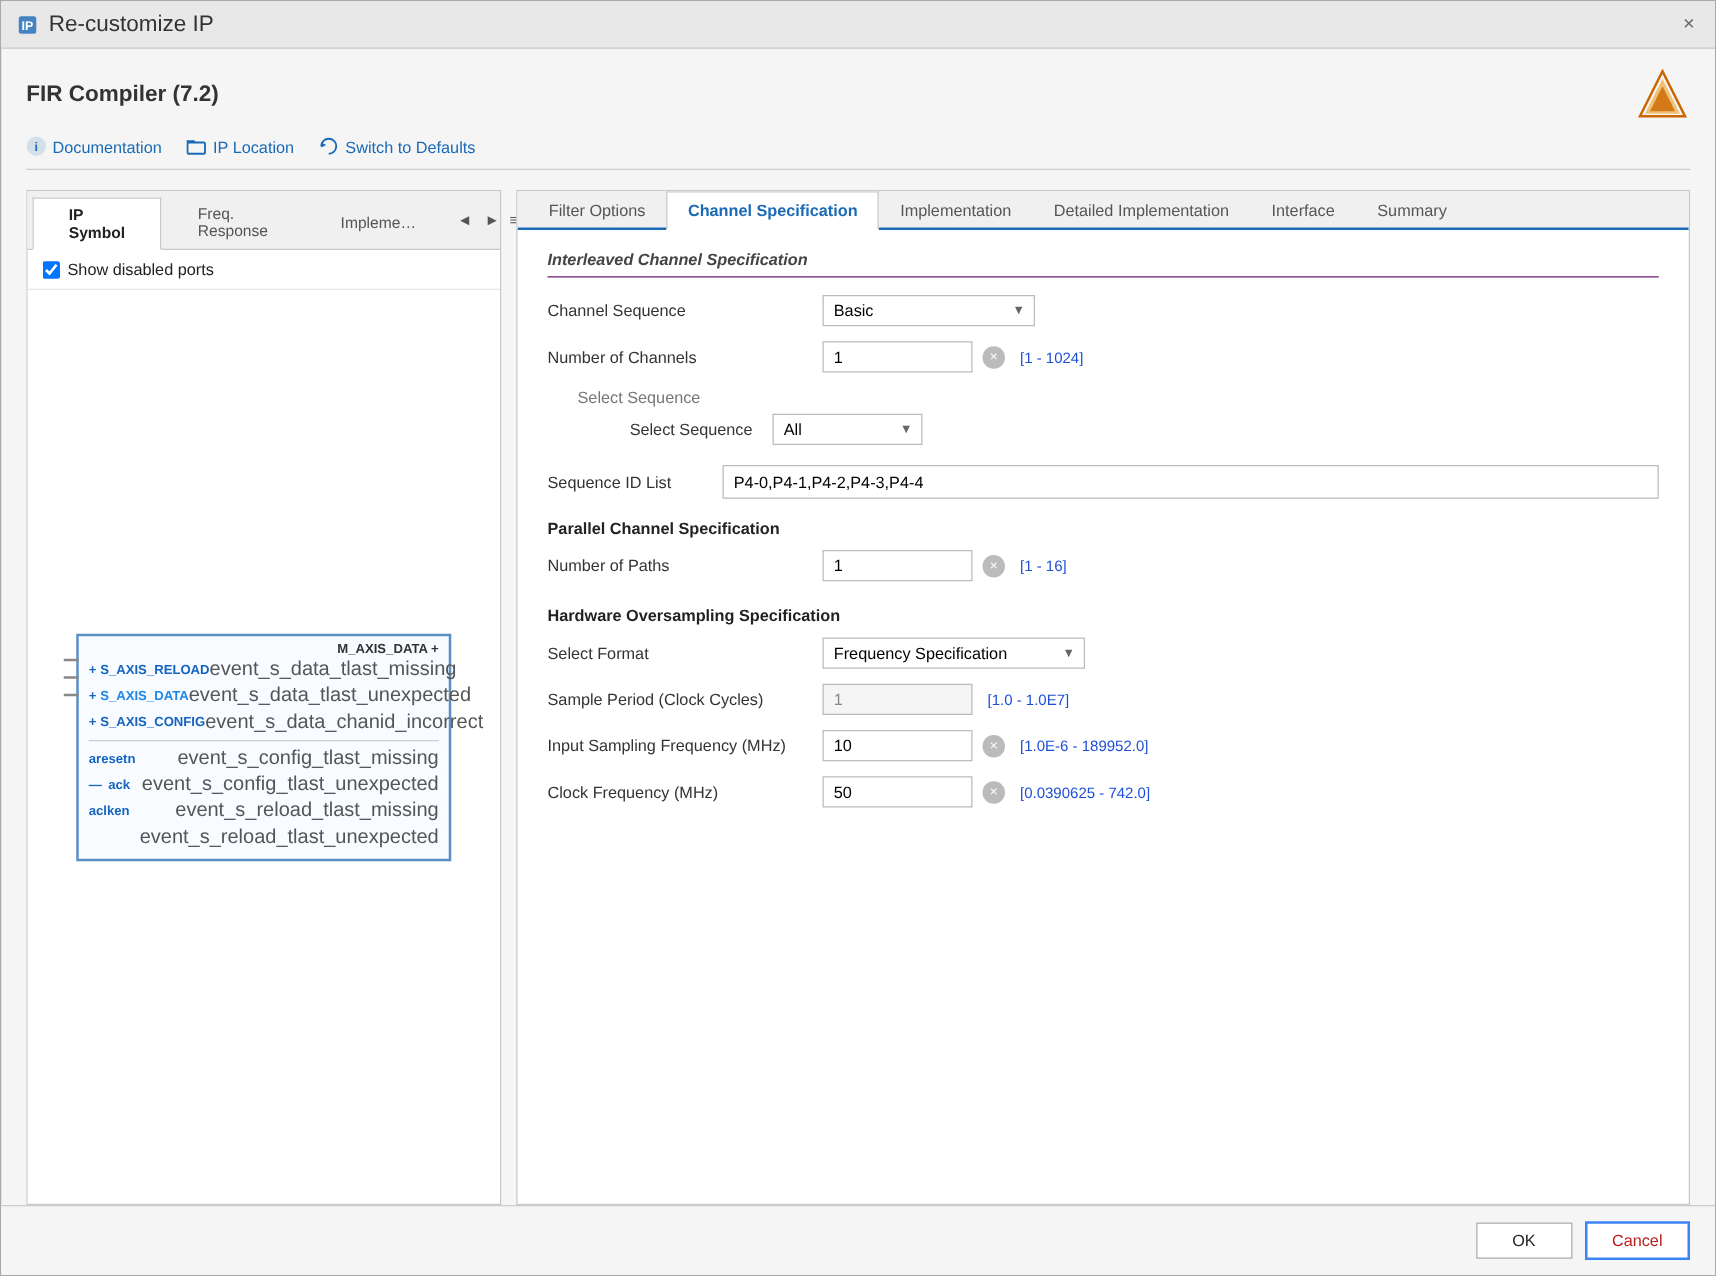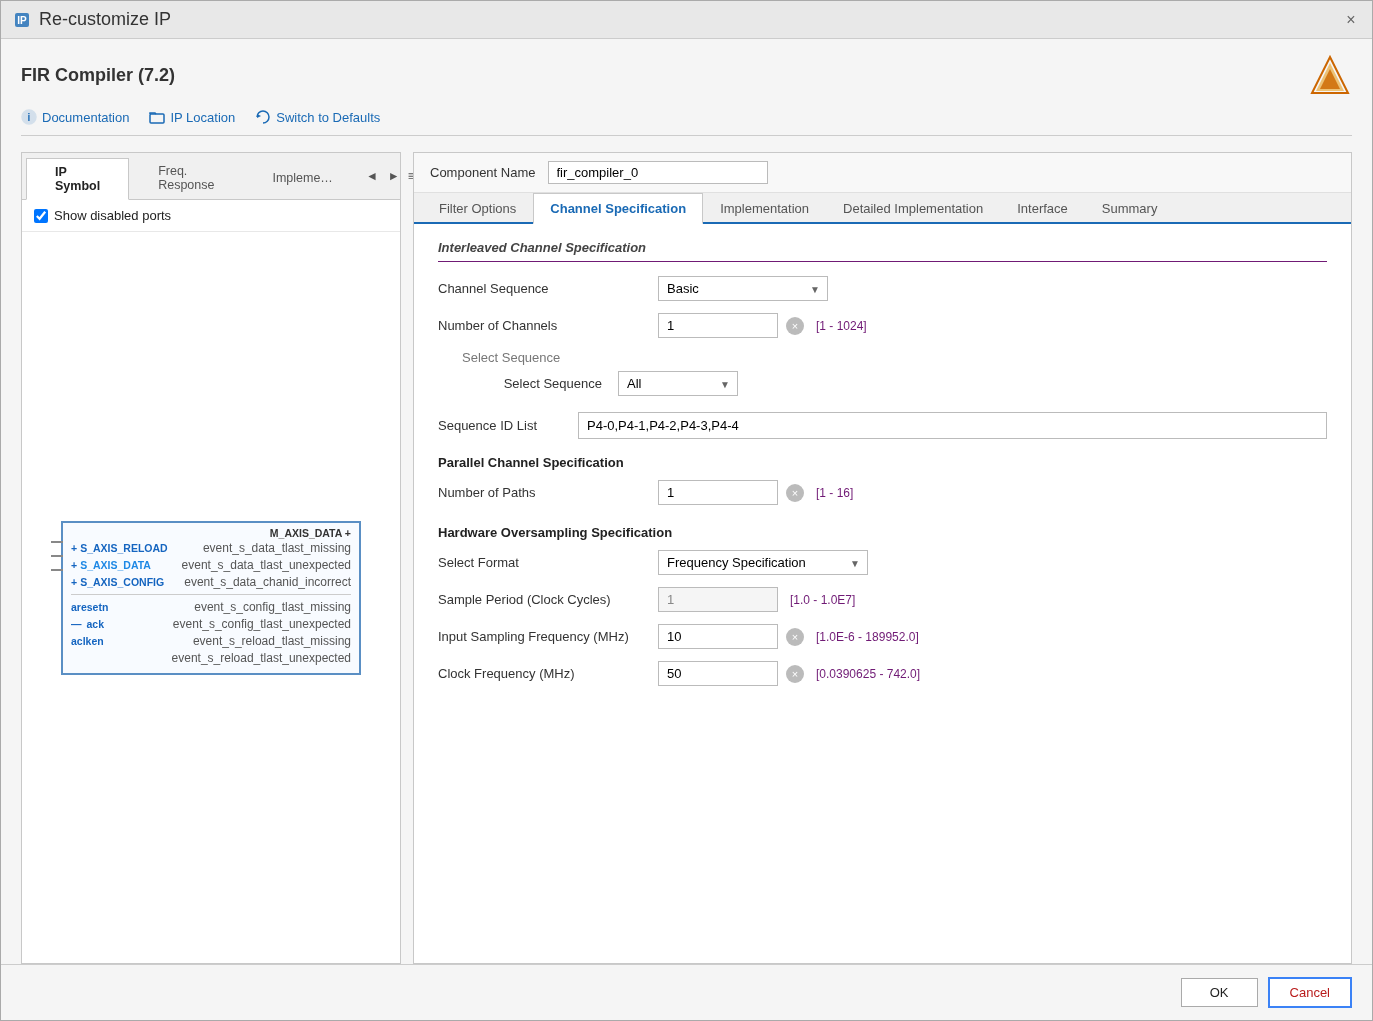--- a/index.html
+++ b/index.html
@@ -32,21 +32,21 @@
     .tab-more-btn { cursor: pointer; color: #555; padding: 2px 4px; font-size: 12px; }
 
     .left-panel-checkbox { padding: 8px 12px; display: flex; align-items: center; gap: 6px; border-bottom: 1px solid #e8e8e8; }
     .left-panel-checkbox input[type=checkbox] { width: 14px; height: 14px; }
 
     .ip-symbol-area { flex: 1; display: flex; align-items: center; justify-content: center; padding: 20px; }
     .ip-symbol-box { border: 2px solid #5a8fc4; background: #f8fbff; width: 300px; padding: 8px; position: relative; }
     .ip-symbol-content { display: flex; flex-direction: column; gap: 3px; font-size: 10.5px; }
     .ip-port-row { display: flex; align-items: center; justify-content: space-between; }
     .ip-port-left { color: #1565c0; font-weight: 600; display: flex; align-items: center; gap: 3px; }
-    .ip-port-right { color: #555; font-size: 12px; text-align: right; }
+    .ip-port-right { color: #555; font-size: 16px; text-align: right; }
     .ip-divider { height: 1px; background: #ccc; margin: 2px 0; }
 
     
     .right-panel { flex: 1; background: #fff; border: 1px solid #c8c8c8; display: flex; flex-direction: column; overflow: hidden; }
     .component-name-row { display: flex; align-items: center; padding: 8px 16px; border-bottom: 1px solid #e0e0e0; background: #f8f8f8; }
     .component-name-label { font-size: 13px; color: #333; margin-right: 12px; white-space: nowrap; }
     .component-name-input { border: 1px solid #bbb; padding: 3px 8px; font-size: 13px; width: 220px; background: #fff; }
 
     .right-tabs { display: flex; border-bottom: 2px solid #1a6ab5; background: #f0f0f0; padding: 0 8px; }
     .right-tab { padding: 7px 16px; font-size: 13px; cursor: pointer; border: 1px solid transparent; margin-bottom: -2px; }
@@ -58,21 +58,21 @@
 
     .form-row { display: flex; align-items: center; margin-bottom: 12px; }
     .form-label { width: 220px; font-size: 13px; color: #333; flex-shrink: 0; }
     .form-control { display: flex; align-items: center; gap: 8px; }
     .form-select { border: 1px solid #bbb; padding: 4px 24px 4px 8px; font-size: 13px; background: #fff; appearance: none; -webkit-appearance: none; cursor: pointer; position: relative; min-width: 150px; }
     .select-wrapper { position: relative; display: inline-block; }
     .select-wrapper::after { content: '▼'; position: absolute; right: 8px; top: 50%; transform: translateY(-50%); font-size: 10px; color: #666; pointer-events: none; }
     .form-input { border: 1px solid #bbb; padding: 4px 8px; font-size: 13px; background: #fff; width: 120px; }
     .form-input.readonly { background: #f5f5f5; color: #888; }
     .clear-btn { width: 18px; height: 18px; border-radius: 50%; background: #bbb; color: #fff; border: none; cursor: pointer; font-size: 11px; display: flex; align-items: center; justify-content: center; flex-shrink: 0; }
-    .range-hint { font-size: 12px; color: #701a75; margin-left: 4px; }
+    .range-hint { font-size: 12px; color: #1d4ed8; margin-left: 4px; }
 
     .section-group { margin-bottom: 20px; }
     .section-group-title { font-weight: bold; font-size: 13px; color: #222; margin-bottom: 10px; }
 
     .select-sequence-group { margin: 10px 0 16px 24px; }
     .select-sequence-label { font-size: 13px; color: #777; margin-bottom: 6px; }
     .select-sequence-row { display: flex; align-items: center; gap: 8px; }
 
     .sequence-id-row { display: flex; align-items: center; margin-bottom: 16px; }
     .sequence-id-label { width: 140px; font-size: 13px; color: #333; flex-shrink: 0; }
@@ -232,24 +232,20 @@
                   <div style="width:12px; height:2px; background:#888;"></div>
                 </div>
               </div>
             </div>
           </div>
         </div>
       </div>
 
       <div class="right-panel">
 
-        <div class="component-name-row">
-          <span class="component-name-label">Component Name</span>
-          <input class="component-name-input" type="text" value="fir_compiler_0" style="">
-        </div>
 
         <div class="right-tabs">
           <div class="right-tab inactive">
             <span>Filter Options</span>
           </div>
           <div class="right-tab active">
             <span>Channel Specification</span>
           </div>
           <div class="right-tab inactive">
             <span>Implementation</span>

